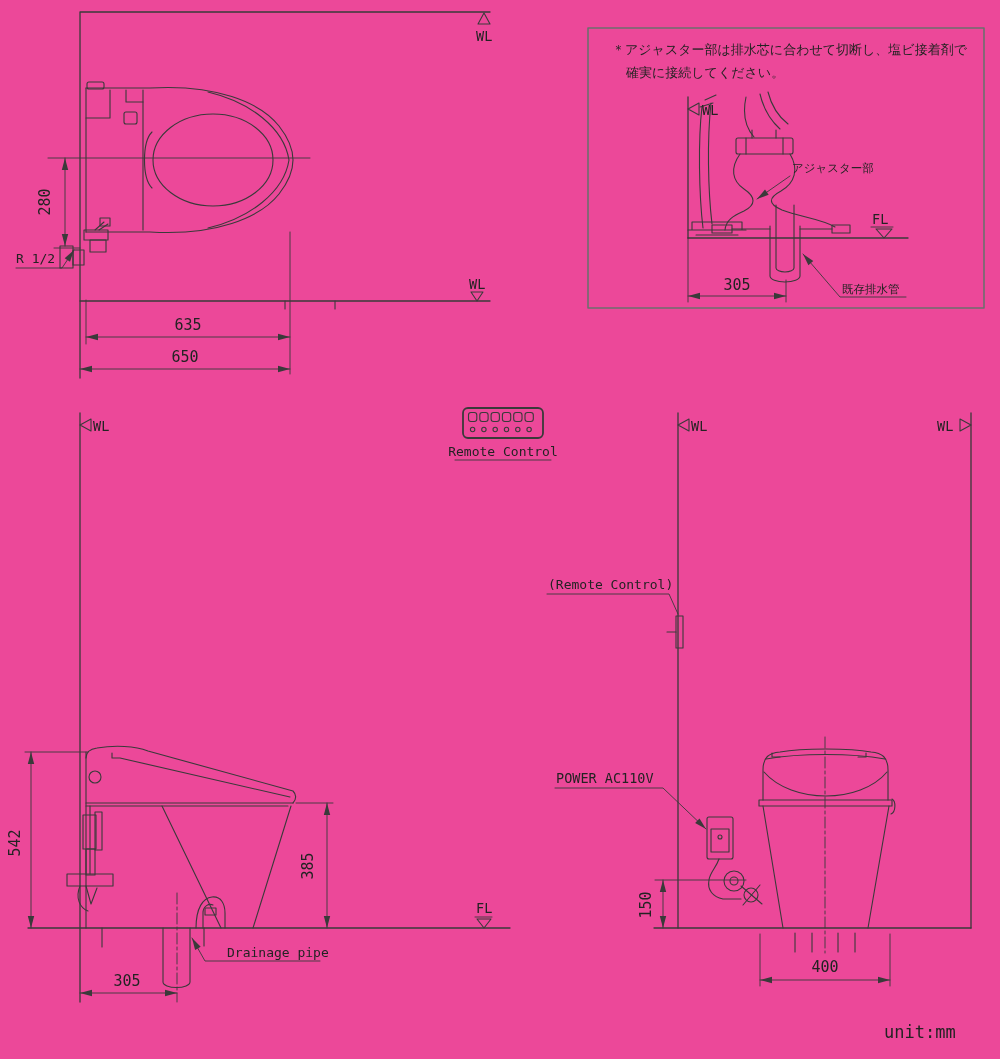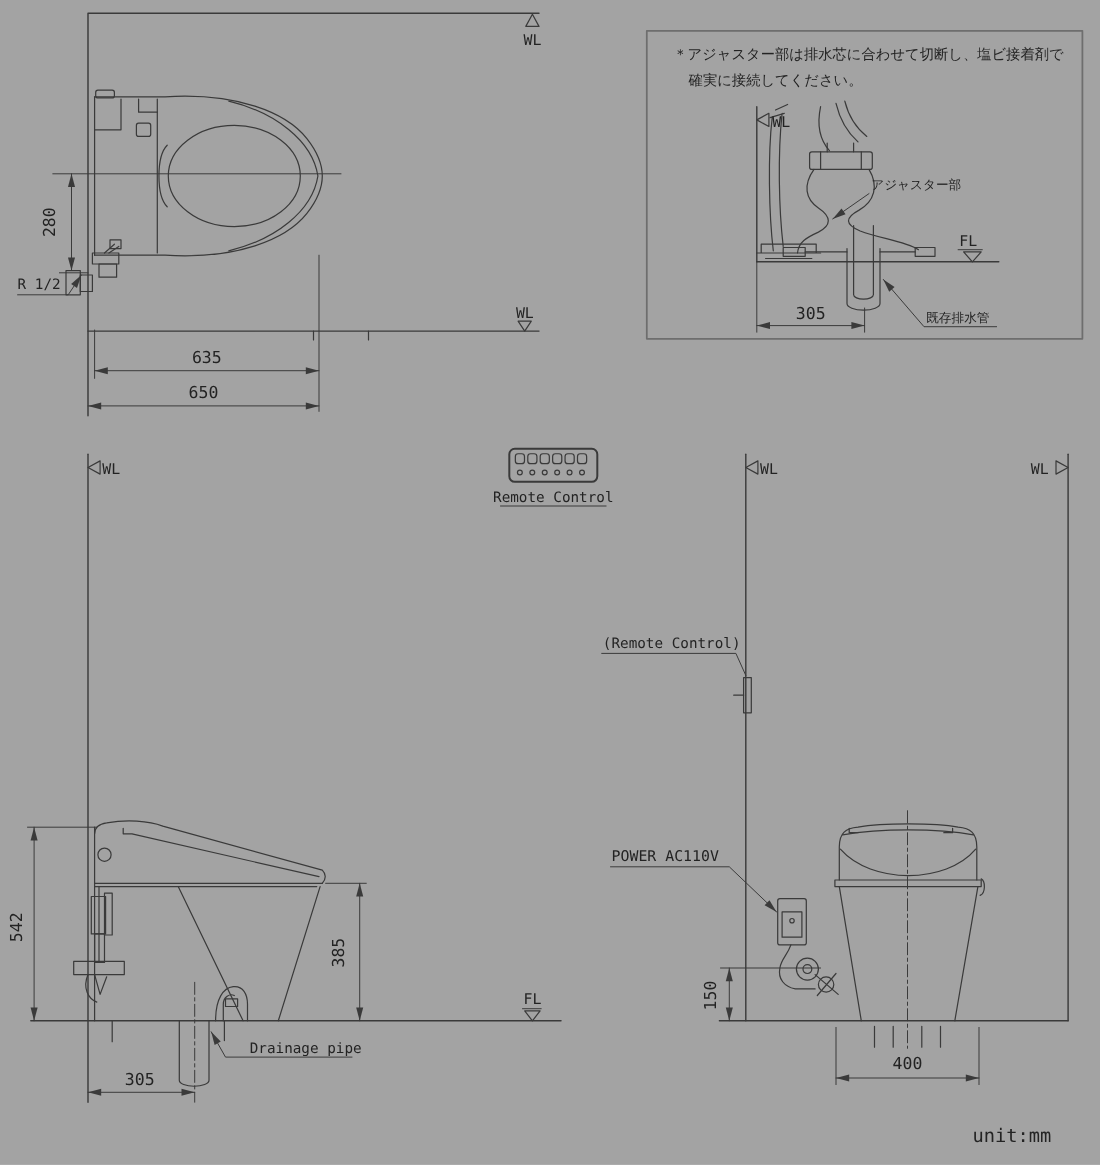--- a/index.html
+++ b/index.html
@@ -1,16 +1,16 @@
 <!DOCTYPE html>
 <html><head>
 <meta charset="utf-8">
 <style>
   html,body{margin:0;padding:0;background:#ffffff;}
-  .stage{width:1000px;height:1059px;position:relative;background:#a3a3a3;overflow:hidden;}
+  .stage{width:1000px;height:1059px;position:relative;background:#ec4899;overflow:hidden;}
   svg{display:block;}
   .ln{fill:none;stroke:#3a3a3a;stroke-width:1.1;stroke-linecap:round;stroke-linejoin:round;}
   .thin{stroke-width:0.9;}
   .thick{stroke-width:1.3;}
   .dash{stroke-dasharray:11 3 3 3;stroke-width:0.9;}
   .box{stroke:#6e6e6e;stroke-width:1.6;}
   text{fill:#232323;font-family:"DejaVu Sans Mono",monospace;}
   .t14{font-size:13.5px;}
   .t13{font-size:13px;}
   .t15{font-size:15px;}

